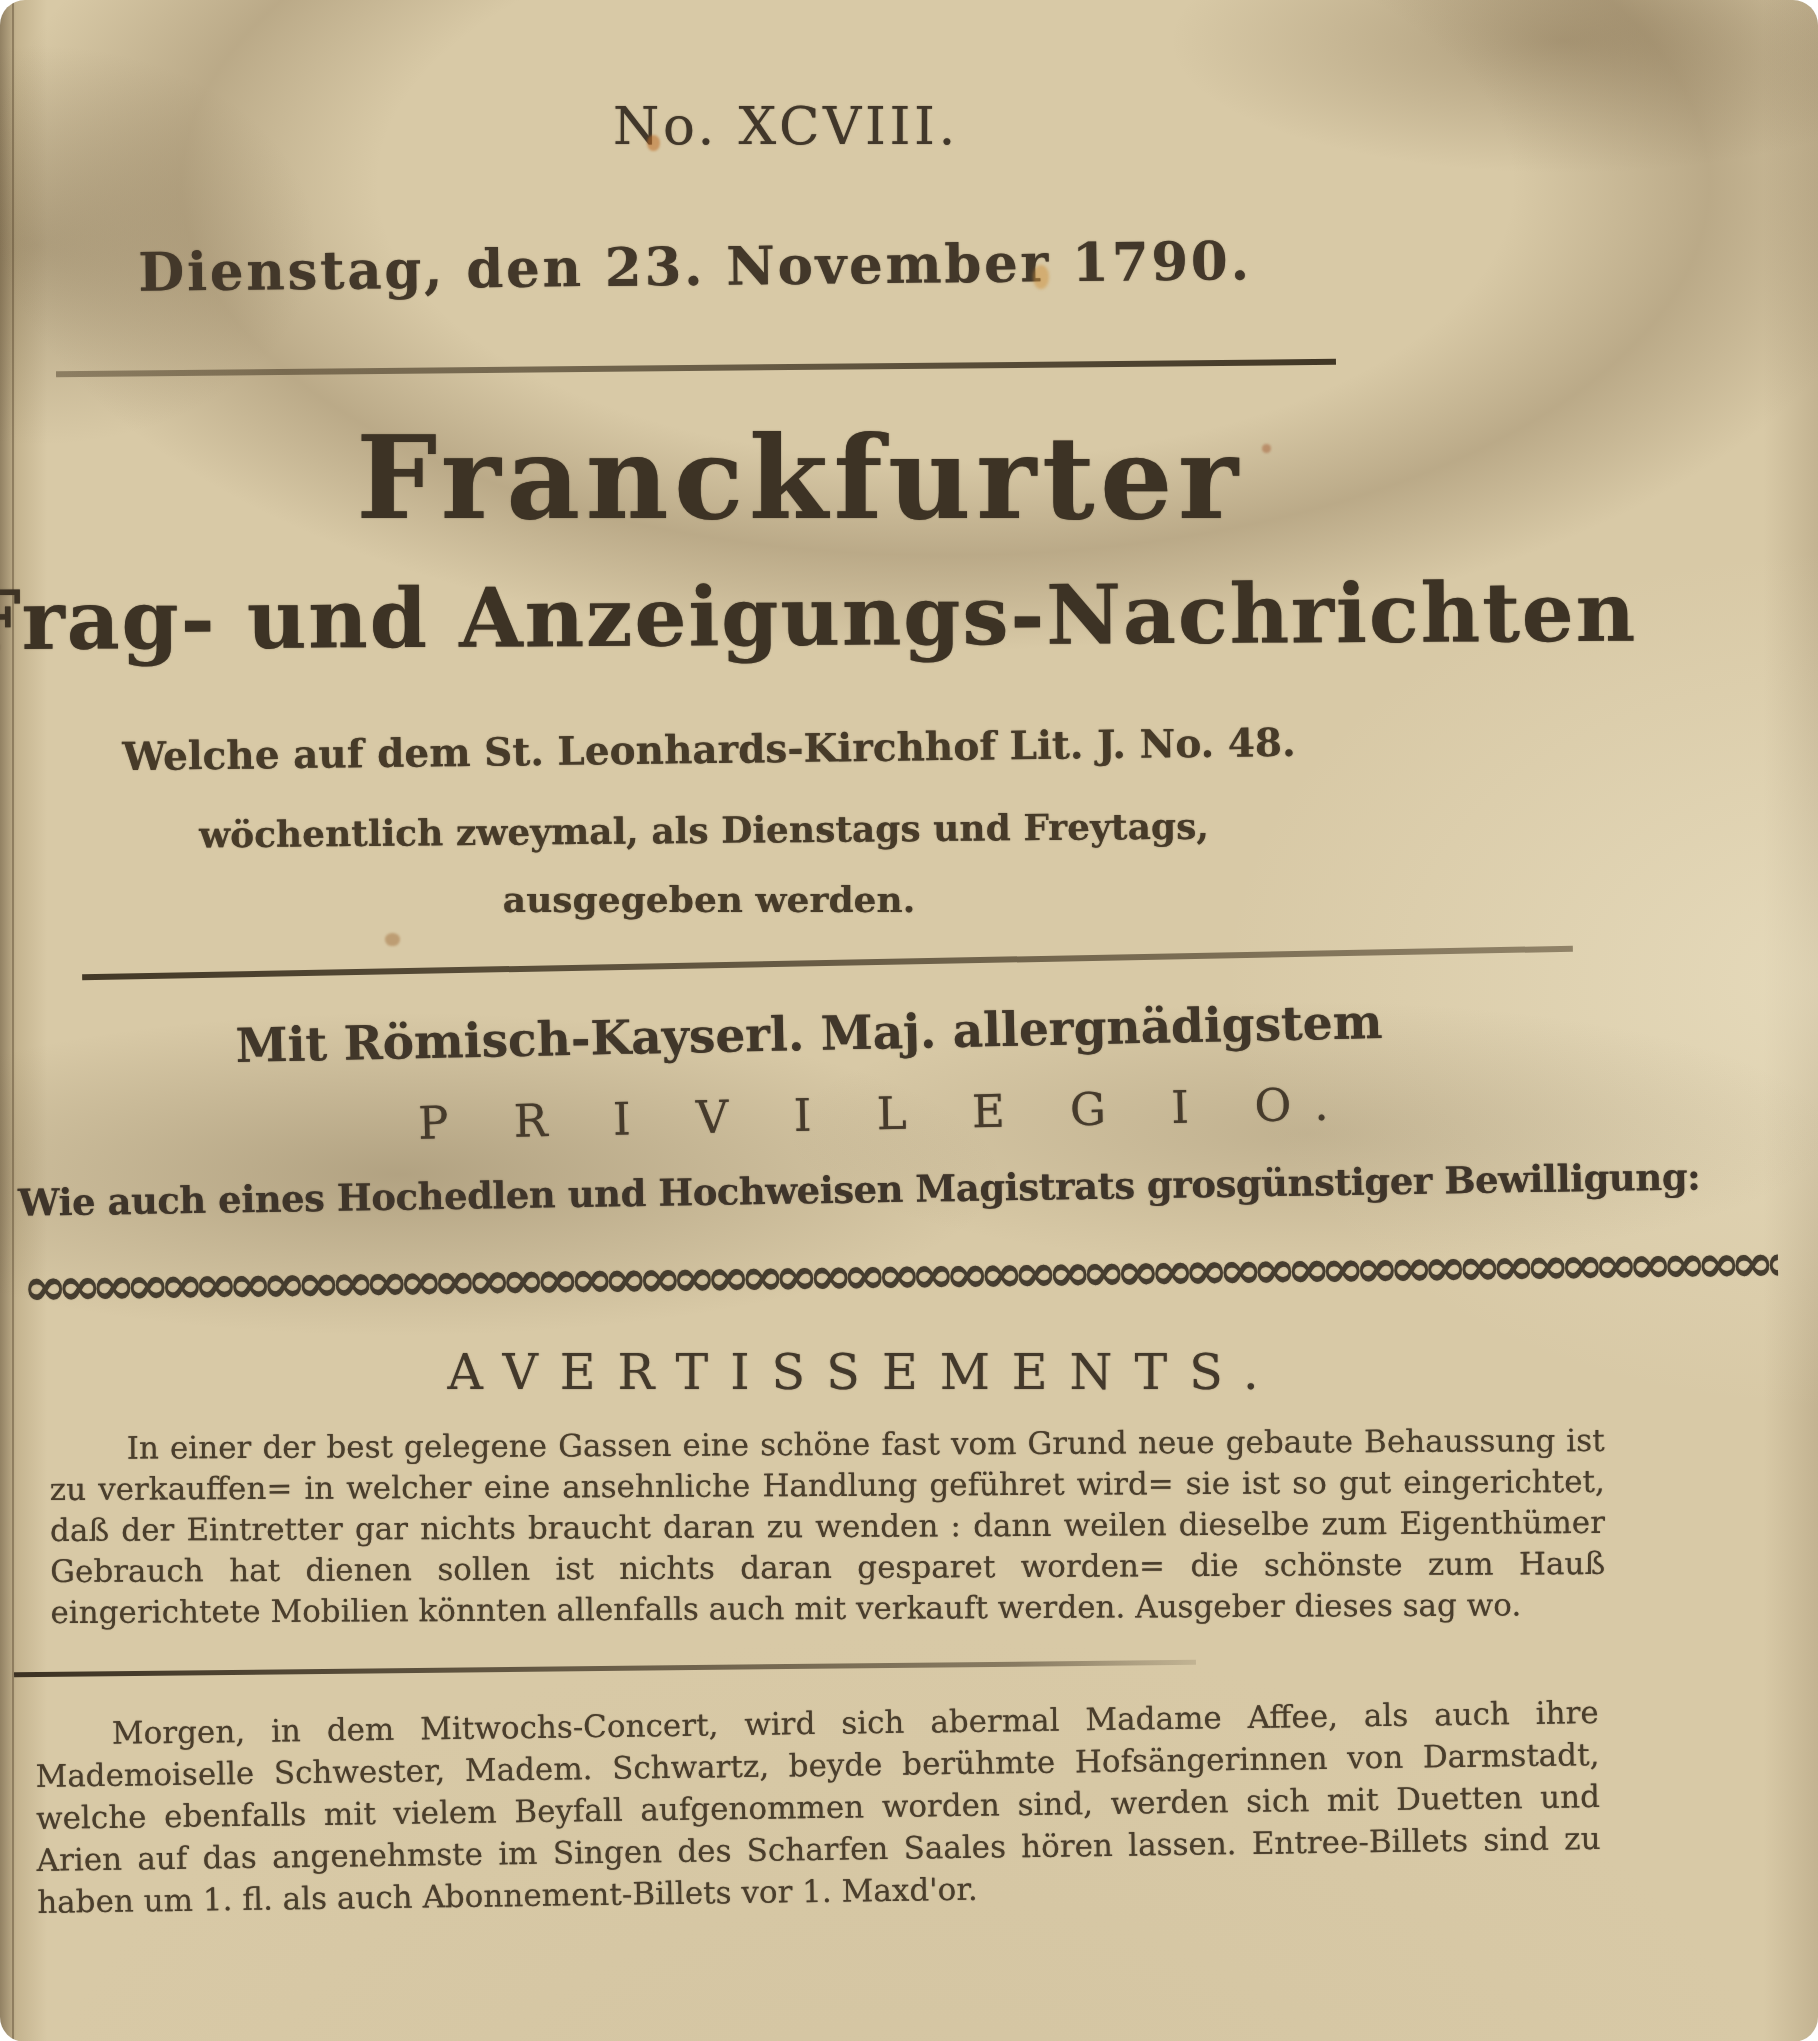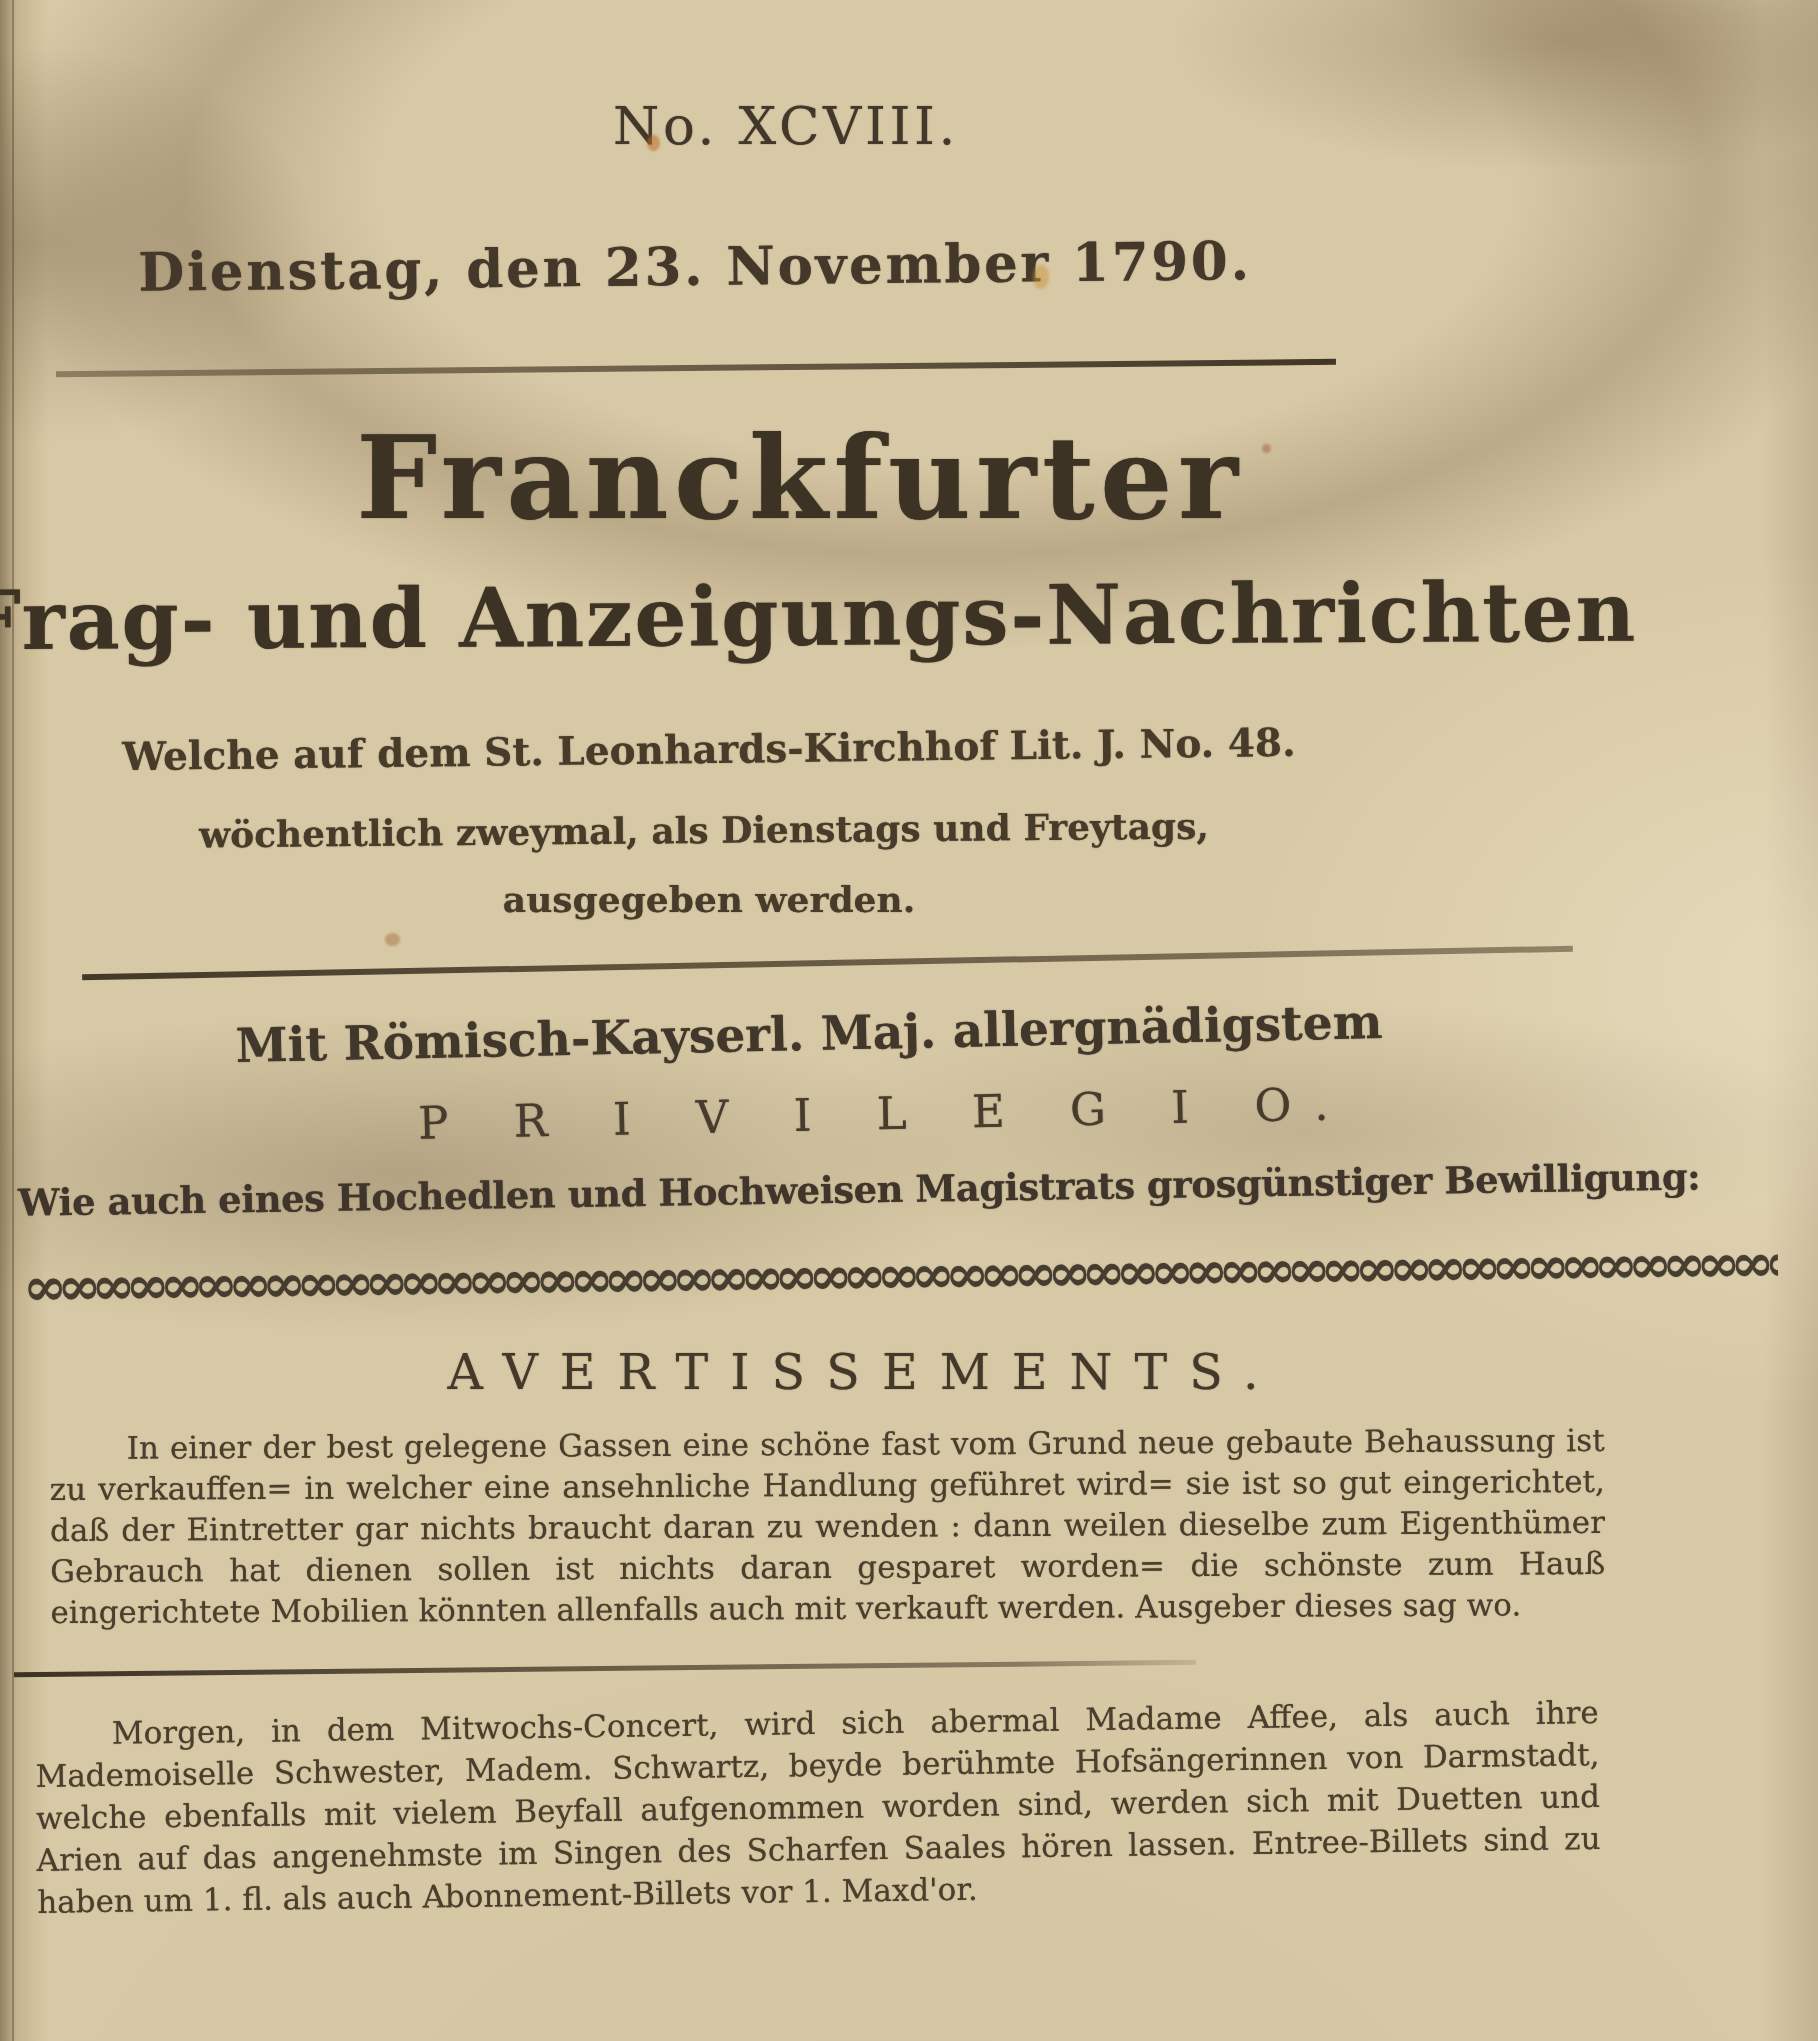--- a/index.html
+++ b/index.html
@@ -13,20 +13,21 @@
     background-image:
       radial-gradient(ellipse 60% 26% at 52% 9%, rgba(0,0,0,0) 52%, rgba(118,97,66,0.30) 70%, rgba(0,0,0,0) 88%),
       radial-gradient(ellipse 30% 9% at 86% 2%, rgba(114,93,62,0.40), rgba(0,0,0,0) 72%),
       radial-gradient(ellipse 22% 14% at 2% 12%, rgba(104,86,58,0.35), rgba(0,0,0,0) 70%),
       radial-gradient(ellipse 46% 11% at 22% 57.5%, rgba(100,83,56,0.33), rgba(0,0,0,0) 72%),
       radial-gradient(ellipse 40% 9% at 72% 55.5%, rgba(100,83,56,0.20), rgba(0,0,0,0) 72%),
       radial-gradient(ellipse 45% 28% at 101% 48%, rgba(240,231,203,0.55), rgba(0,0,0,0) 75%),
       radial-gradient(ellipse 70% 40% at 50% 108%, rgba(208,193,158,0.55), rgba(0,0,0,0) 70%),
       linear-gradient(90deg, rgba(88,70,44,0.55) 0%, rgba(160,140,100,0.35) 0.9%, rgba(216,201,166,0) 2.6%),
       linear-gradient(270deg, rgba(120,100,70,0.22) 0%, rgba(216,201,166,0) 3%);
+    border-radius: 25px;
   }
   .crease{position:absolute;top:0;bottom:0;width:2.7px;background:rgba(92,74,48,0.45);}
   .block{position:absolute;width:100%;text-align:center;white-space:nowrap;
          text-shadow:0 0 1.2px rgba(58,48,34,0.7);}
   .issue{top:95px;font-size:53px;letter-spacing:3.6px;transform:translateX(-123px);color:#41372a;}
   .date{top:235px;font-size:53px;font-weight:bold;letter-spacing:2.7px;
         transform:translateX(-214px) rotate(-0.6deg);color:#43382a;}
   .rule{position:absolute;border:0;}
   .rule1{top:365px;left:56px;width:1280px;height:6.4px;
          background:linear-gradient(90deg, rgba(80,66,44,0.50), rgba(56,46,30,0.95));

